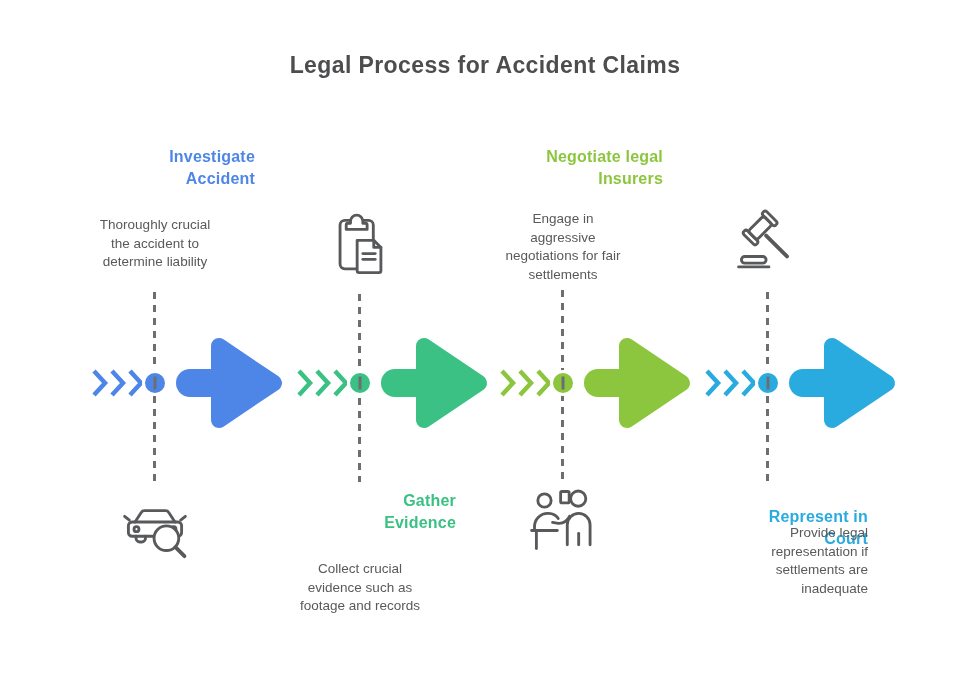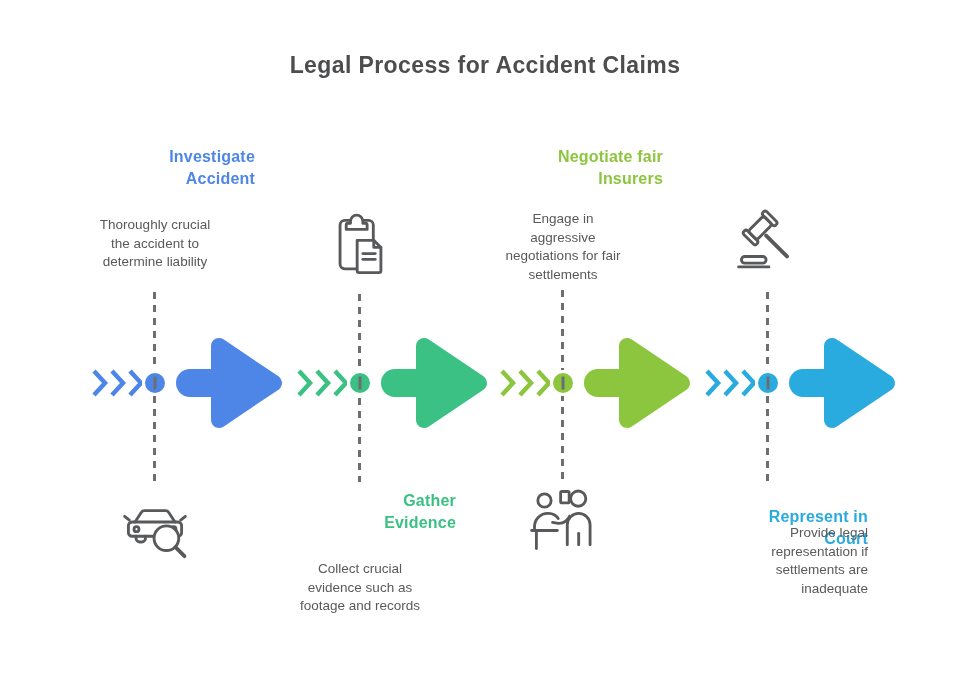--- a/index.html
+++ b/index.html
@@ -131,21 +131,21 @@
       </g>
     </svg>
     <div class="step-title">Gather
 Evidence</div>
     <div class="step-desc">Collect crucial
 evidence such as
 footage and records</div>
   </div>
 
   <div class="step s3" style="--step-color: #8cc63e;">
-    <div class="step-title">Negotiate fair
+    <div class="step-title">Negotiate legal
 Insurers</div>
     <div class="step-desc">Engage in
 aggressive
 negotiations for fair
 settlements</div>
     <div class="dash-line"></div>
     <svg class="arrow-svg" viewBox="0 0 195 100">
       <g>
         <path class="chev-w" d="M4,38 l11,12 l-11,12"></path>
           <path class="chev-w" d="M22,38 l11,12 l-11,12"></path>

